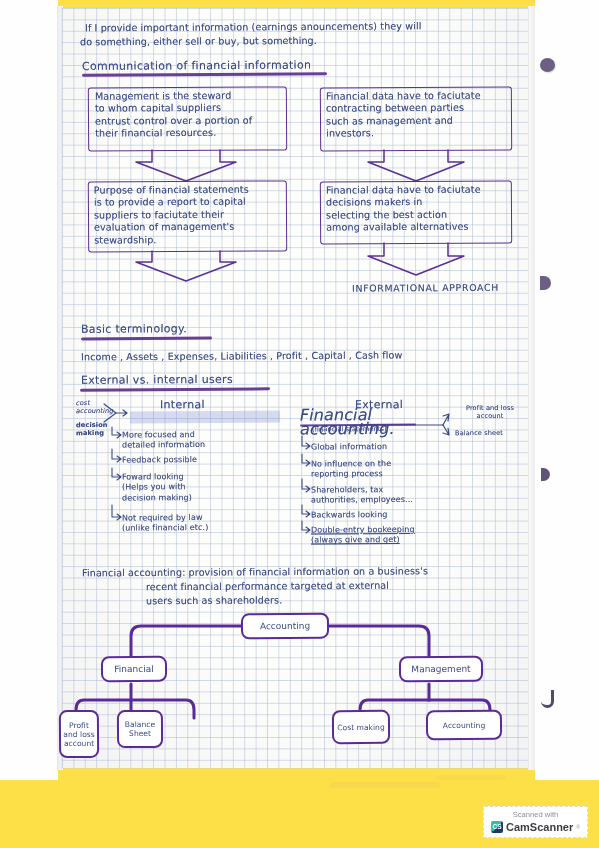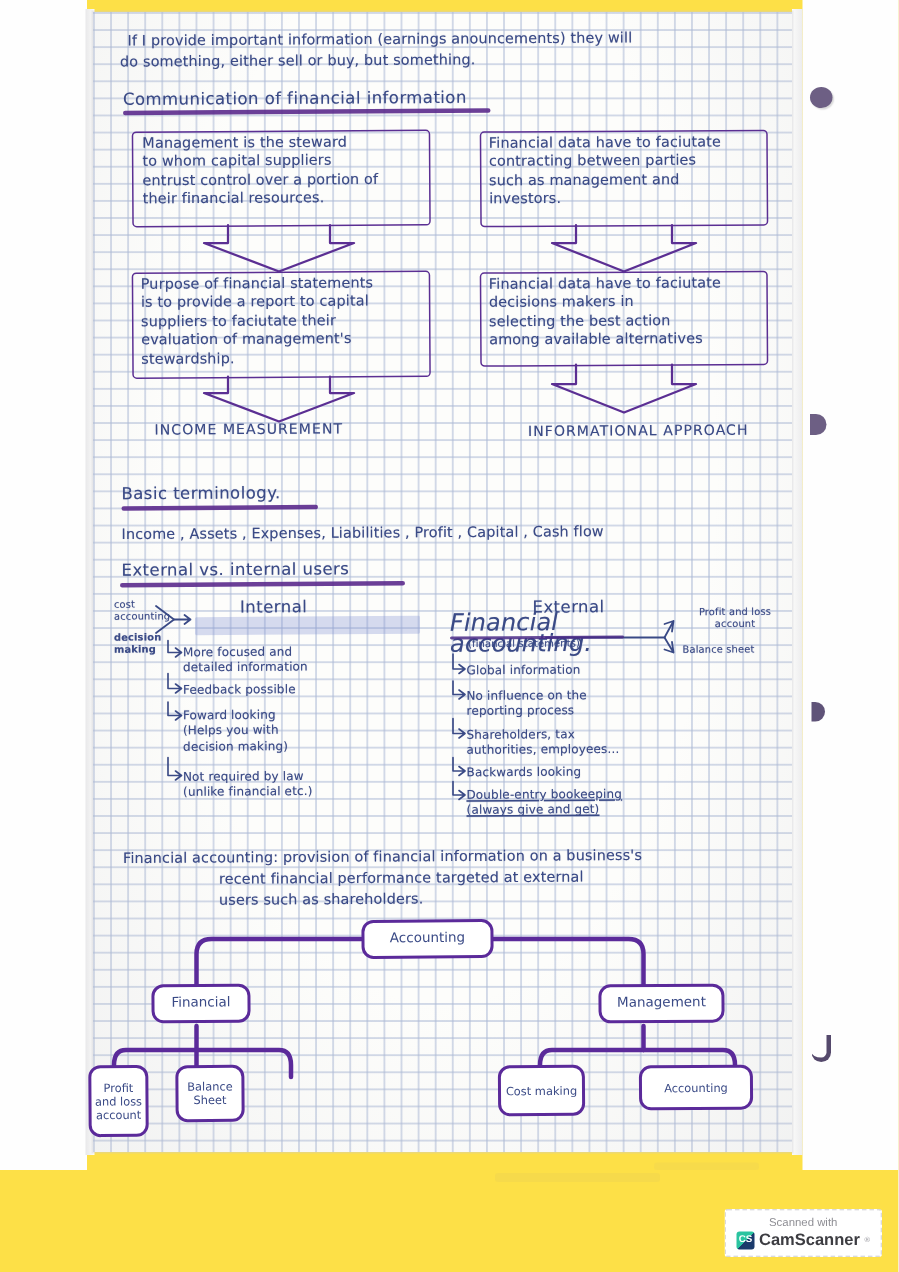--- a/index.html
+++ b/index.html
@@ -178,31 +178,30 @@
 
       <path d="M364 425 L443 425" stroke-width="1.2" stroke="#3a4a86"></path>
       <path d="M443 425 L449 414 M449 414 L443 416 M449 414 L448 421" stroke-width="1.2" stroke="#3a4a86"></path>
       <path d="M443 425 L449 435 M449 435 L443 433 M449 435 L448 428" stroke-width="1.2" stroke="#3a4a86"></path>
 
       <path d="M104 404 L116 413 L104 422" stroke-width="1.2" stroke="#3a4a86"></path>
       <path d="M116 413 L127 413 M127 413 L123 410 M127 413 L123 416" stroke-width="1.2" stroke="#3a4a86"></path>
     </g>
   </svg>
 
-  <div class="ink caps" style="left:103px;top:280px;width:220px;">INCOME MEASUREMENT</div>
   <div class="ink caps" style="left:352px;top:281px;width:220px;">INFORMATIONAL APPROACH</div>
 
   <div class="ink head" style="left:81px;top:322px;width:260px;">Basic terminology.</div>
   <div class="uline" style="left:81px;top:337px;width:131px;"></div>
   <div class="ink" style="left:81px;top:349px;width:450px;">Income , Assets , Expenses, Liabilities , Profit , Capital , Cash flow</div>
 
   <div class="ink head" style="left:81px;top:373px;width:260px;">External vs. internal users</div>
   <div class="uline" style="left:80px;top:388px;width:190px;"></div>
 
-  <div class="ink xsmall" style="left:76px;top:399px;width:46px;">cost
+  <div class="ink xsmall" style="left:76px;top:399px;width:46px;font-style:italic;">cost
 accounting</div>
   <div class="ink xsmall" style="left:76px;top:421px;width:46px;font-weight:bold;">decision
 making</div>
 
   <div class="ink head" style="left:160px;top:398px;width:120px;">Internal</div>
   <div class="hl" style="left:130px;top:411px;width:150px;height:12px;"></div>
 
   <div class="ink small" style="left:122px;top:430px;width:170px;">More focused and
 detailed information</div>
   <div class="ink small" style="left:122px;top:455px;width:170px;">Feedback possible</div>

